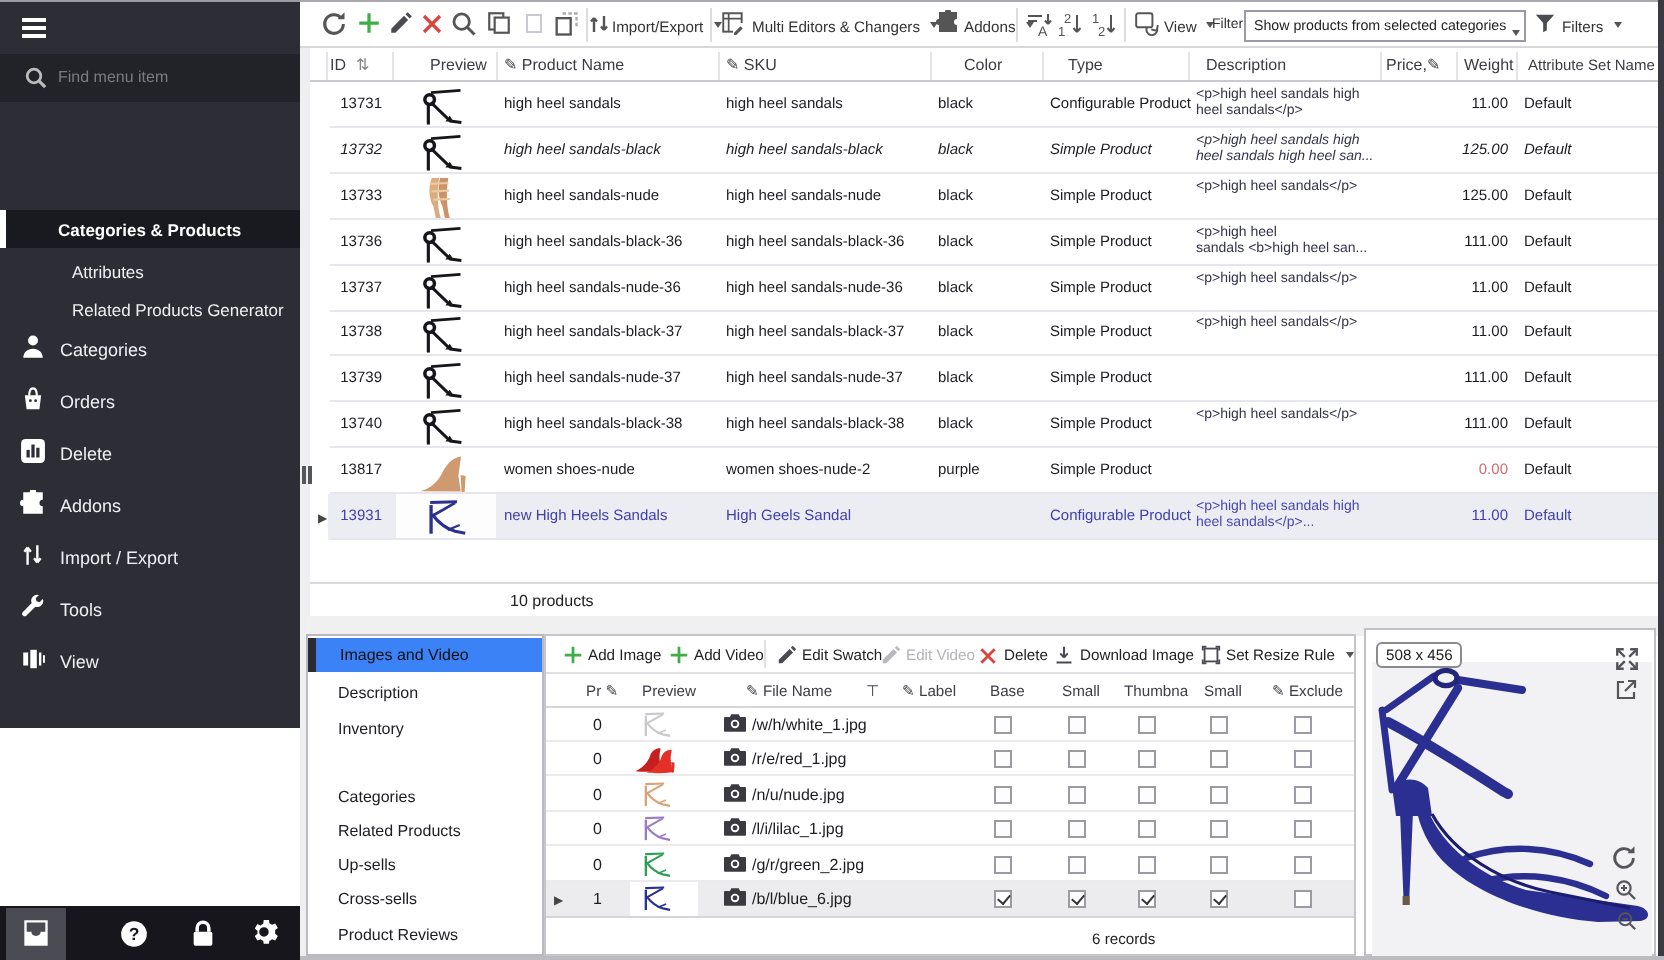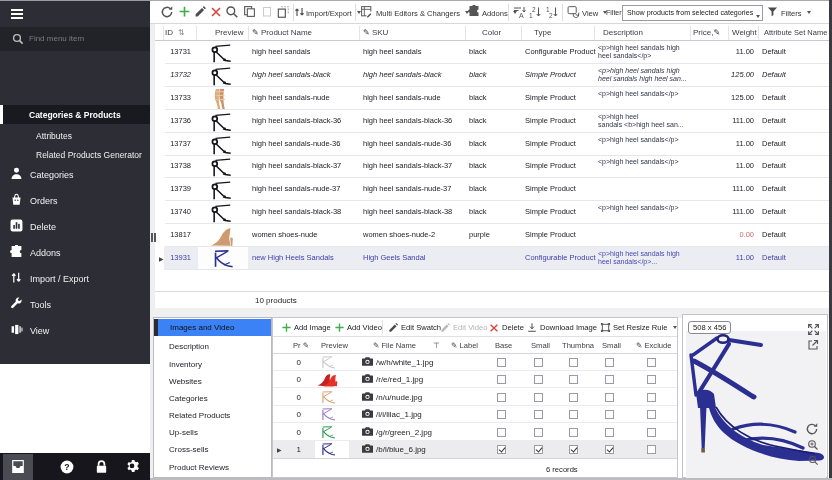--- a/index.html
+++ b/index.html
@@ -440,23 +440,20 @@
 <div id="tabs">
   <div id="tabsel">
       <span>Images and Video</span>
     </div>
   <div class="tab" style="top:20px">
       <span>Description</span>
     </div>
   <div class="tab" style="top:38px">
       <span>Inventory</span>
     </div>
-  <div class="tab" style="top:55px">
-      <span>Websites</span>
-    </div>
   <div class="tab" style="top:72px">
       <span>Categories</span>
     </div>
   <div class="tab" style="top:89px">
       <span>Related Products</span>
     </div>
   <div class="tab" style="top:106px">
       <span>Up-sells</span>
     </div>
   <div class="tab" style="top:123px">

